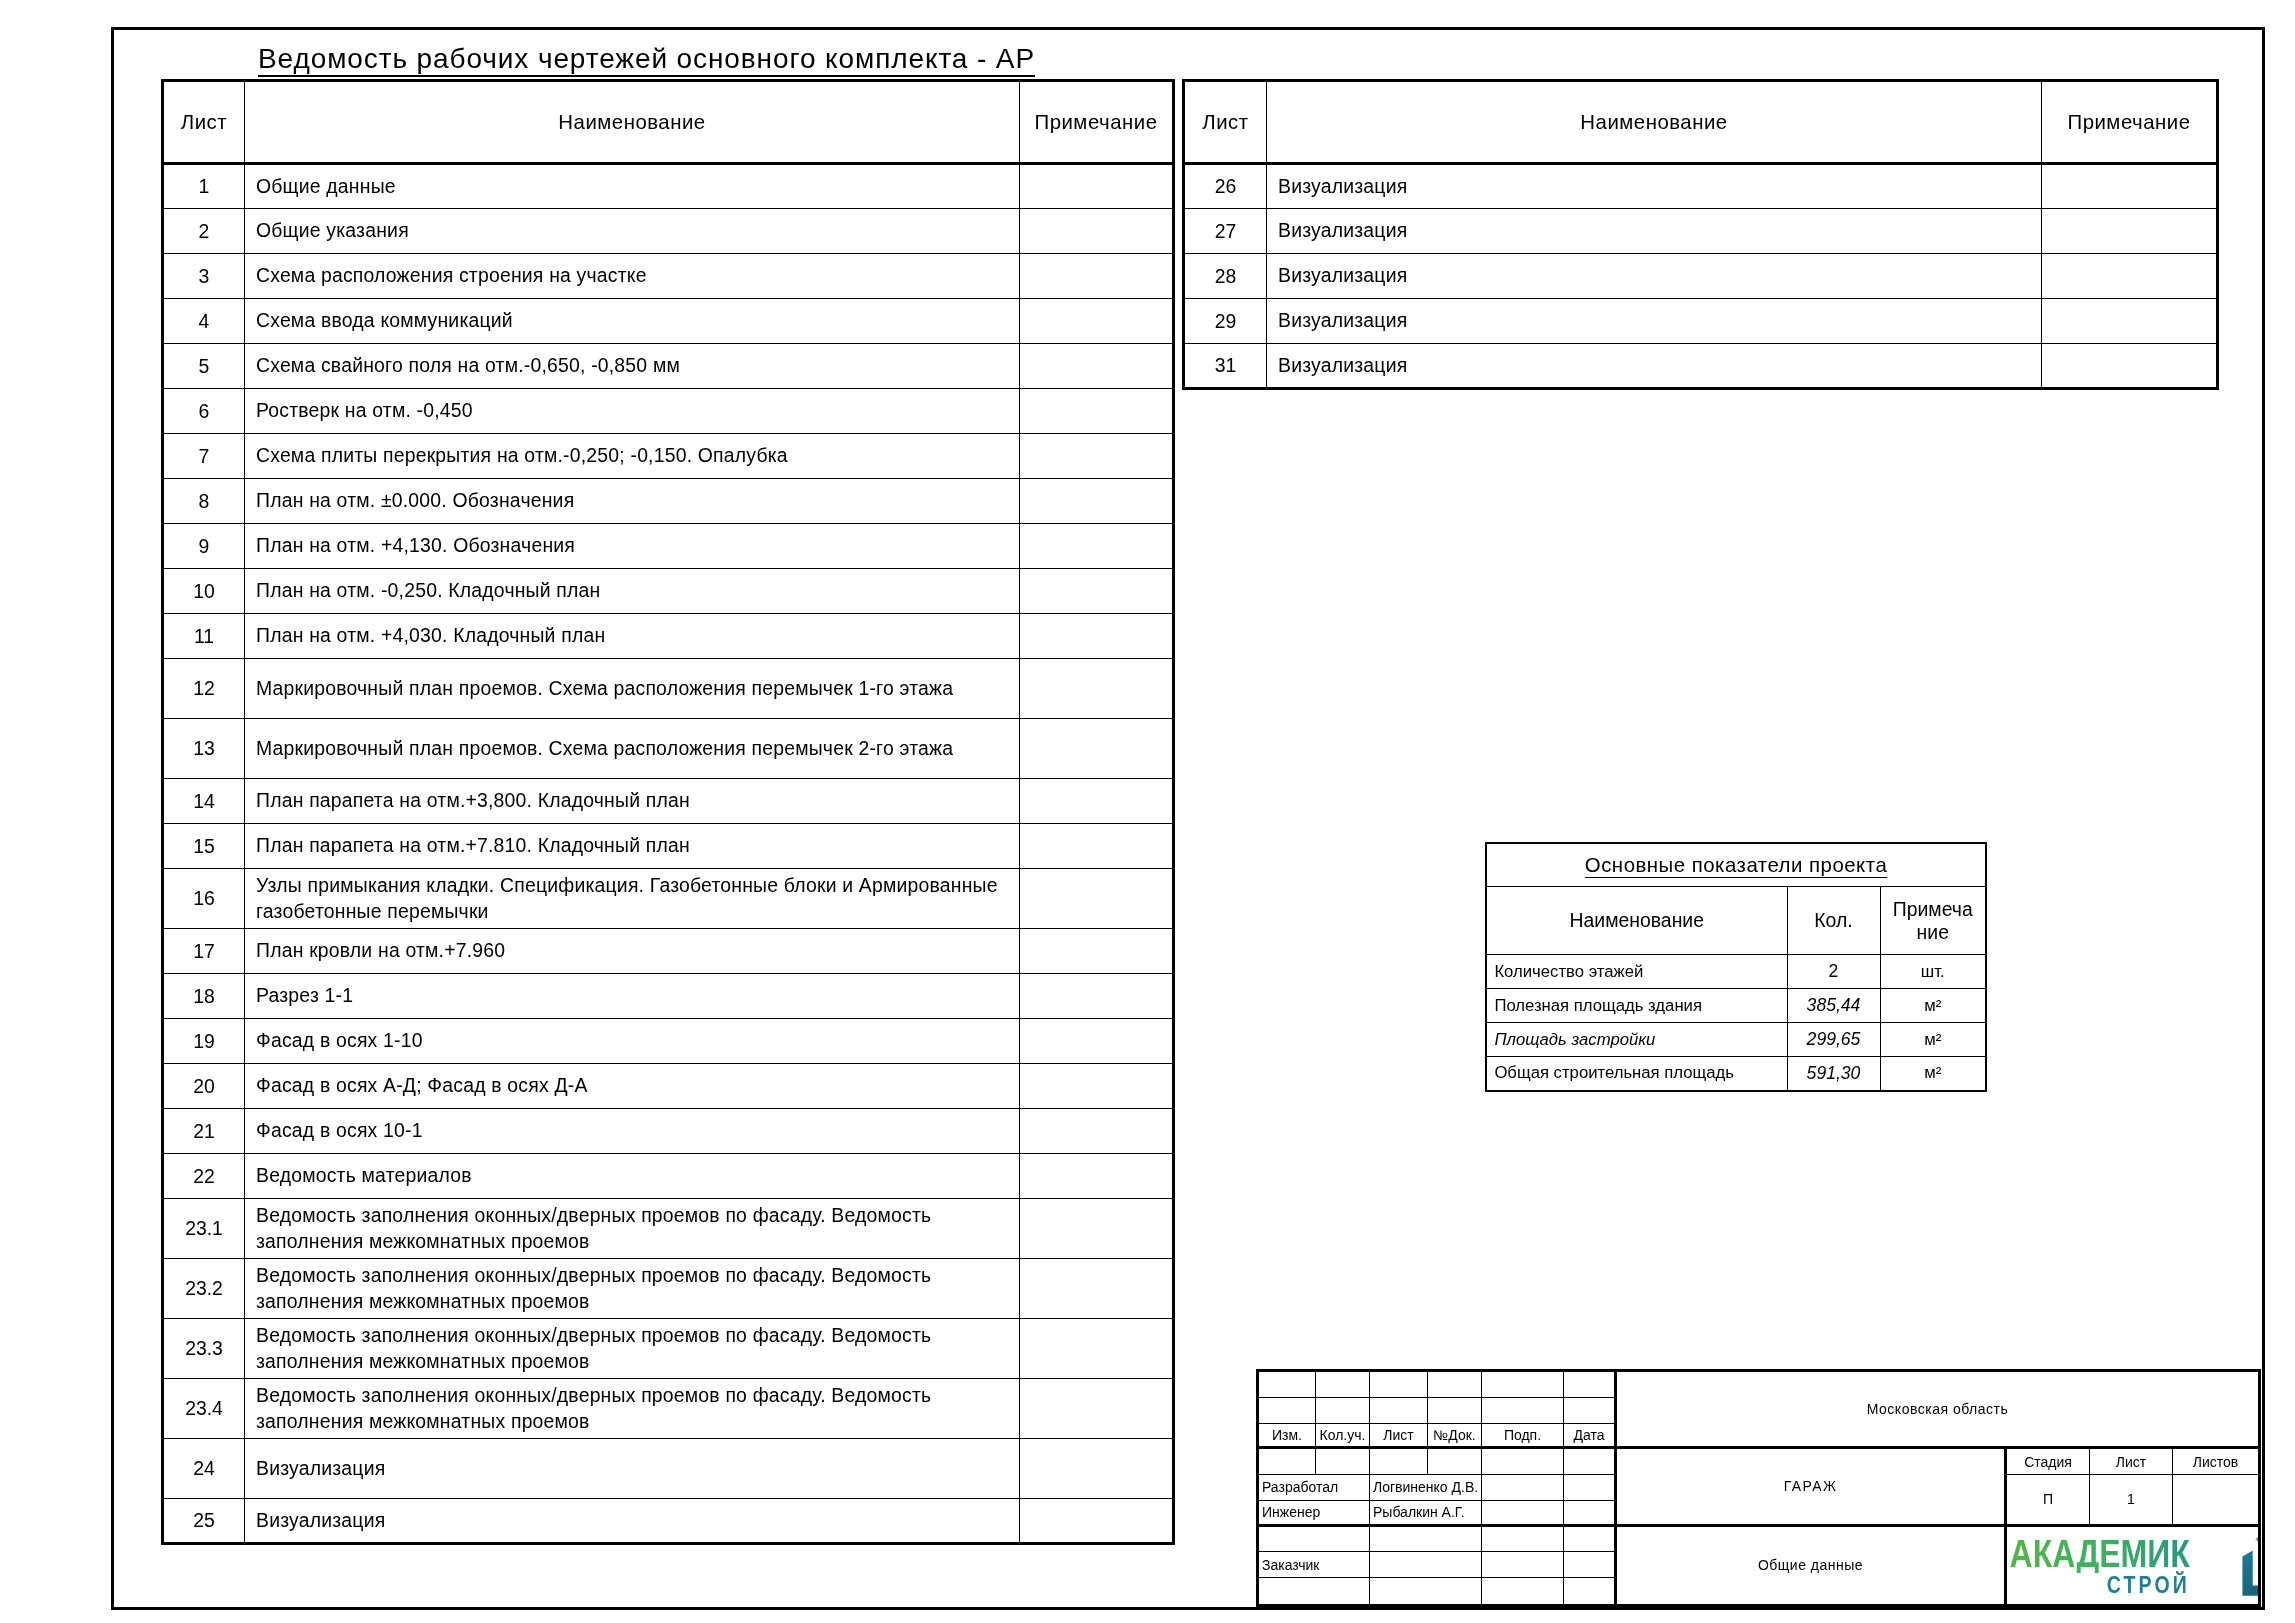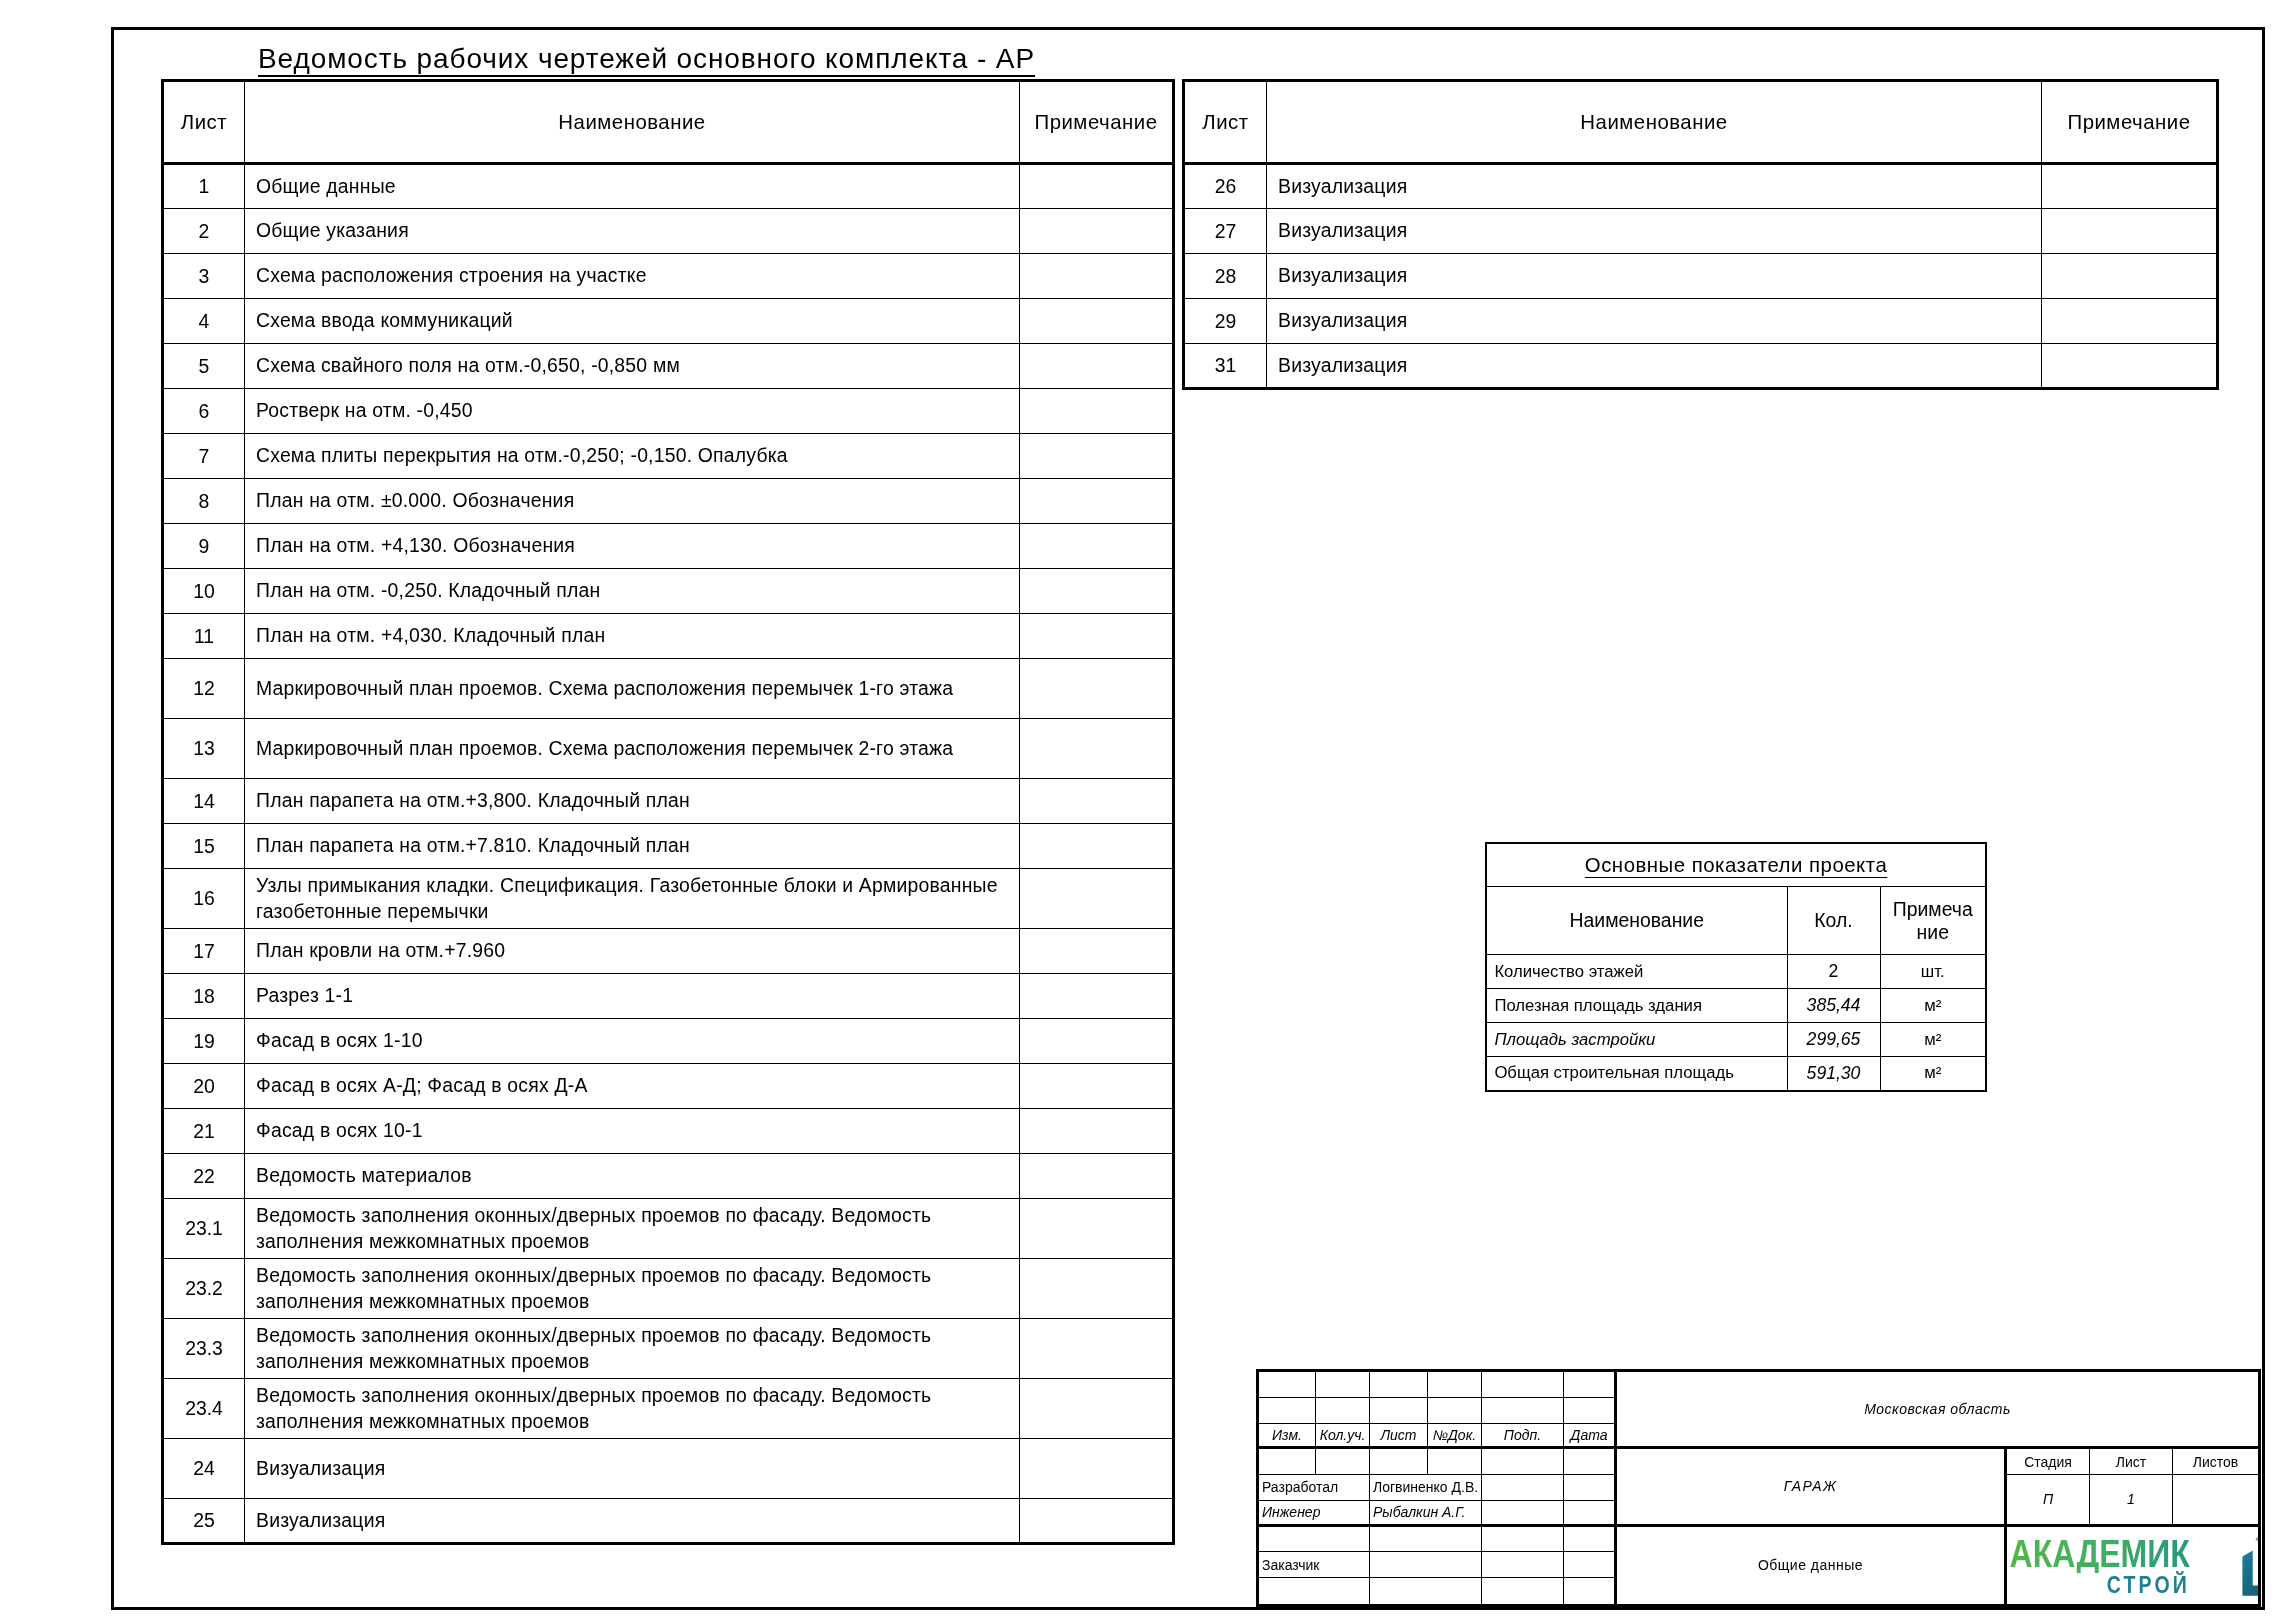--- a/index.html
+++ b/index.html
@@ -70,21 +70,21 @@
     display:grid;
     grid-template-columns:57px 54px 58px 54px 82px 53px 390px 83px 83px 1fr;
     grid-template-rows:repeat(9,1fr);
   }
   .stamp .c{
     border-right:1.9px solid #000;border-bottom:1.9px solid #000;
     display:flex;align-items:center;justify-content:center;
     font-size:14px;overflow:hidden;white-space:nowrap;
   }
   .stamp .vmaj{border-right-width:3.2px;}
-  .stamp .hmaj{border-bottom-width:3.2px;font-style:italic;}
+  .stamp .hmaj{border-bottom-width:3.2px;}
   .stamp .noR{border-right:none;}
   .stamp .noB{border-bottom:none;}
   .stamp .left-pad{justify-content:flex-start;padding-left:3px;}
   .role-cell{font-size:14.3px;}
   .person-cell{font-size:14px;}
   .cell-region{grid-area:1/7/4/11;font-size:20.4px;letter-spacing:0.5px;}
   .cell-object{grid-area:4/7/7/8;font-size:26px;letter-spacing:1.4px;}
   .cell-docname{grid-area:7/7/10/8;font-size:21px;letter-spacing:0.5px;}
   .cell-stage-h{grid-area:4/8/5/9;font-size:15px;}
   .cell-sheetn-h{grid-area:4/9/5/10;font-size:15px;}

